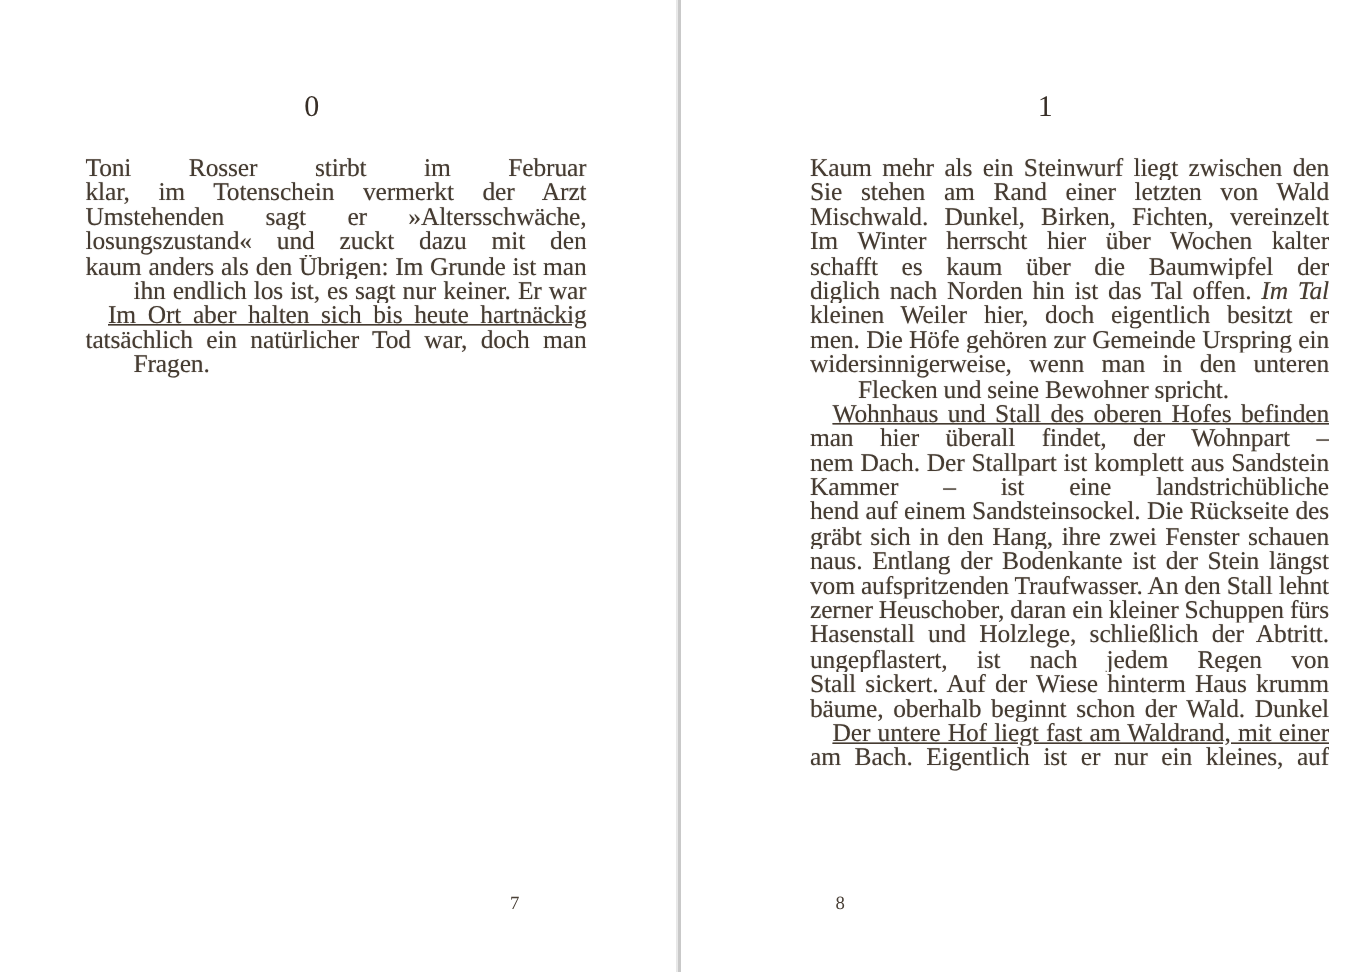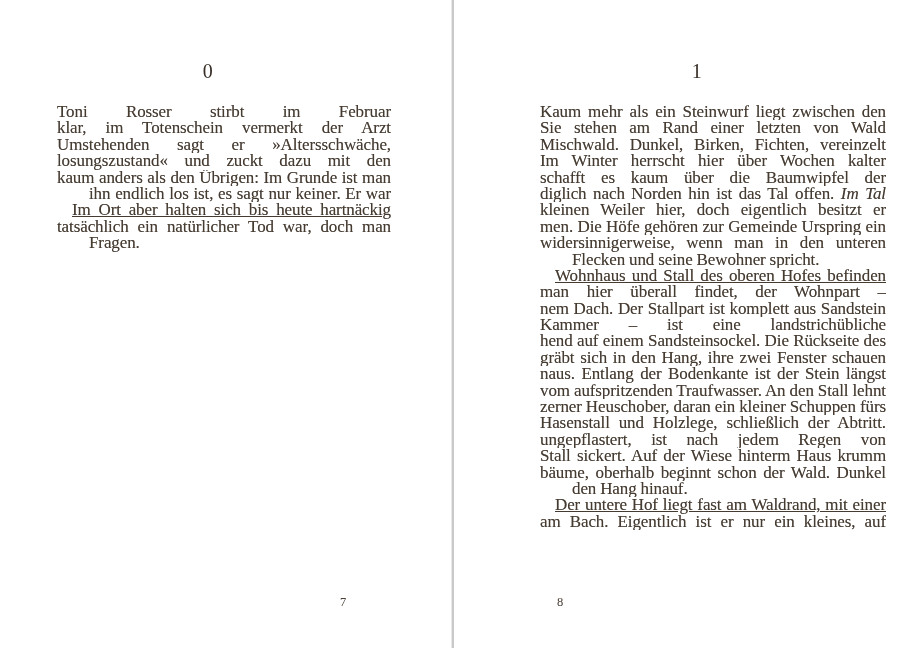--- a/index.html
+++ b/index.html
@@ -102,20 +102,19 @@
         <div class="line"><span>Kammer – ist eine landstrichübliche Fachwerkkonstruktion, ru-</span></div>
         <div class="line"><span>hend auf einem Sandsteinsockel. Die Rückseite des Gebäudes</span></div>
         <div class="line"><span>gräbt sich in den Hang, ihre zwei Fenster schauen ebenerdig hi-</span></div>
         <div class="line"><span>naus. Entlang der Bodenkante ist der Stein längst dick bemoost</span></div>
         <div class="line"><span>vom aufspritzenden Traufwasser. An den Stall lehnt sich ein höl-</span></div>
         <div class="line"><span>zerner Heuschober, daran ein kleiner Schuppen fürs Gerät mit</span></div>
         <div class="line"><span>Hasenstall und Holzlege, schließlich der Abtritt. Der Hofraum,</span></div>
         <div class="line"><span>ungepflastert, ist nach jedem Regen von schlammigen Pfützen</span></div>
         <div class="line"><span>Stall sickert. Auf der Wiese hinterm Haus krumm ein paar Obst-</span></div>
         <div class="line"><span>bäume, oberhalb beginnt schon der Wald. Dunkel zieht er sich</span></div>
-        <div class="line end"><span>den Hang hinauf.</span></div>
         <div class="line indent"><span>Der untere Hof liegt fast am Waldrand, mit einer Wand direkt</span></div>
         <div class="line"><span>am Bach. Eigentlich ist er nur ein kleines, auf Sandsteinquader</span></div>
       </div>
     <div class="page-number">8</div>
   </div>
 
 </div>
 
 </body></html>

